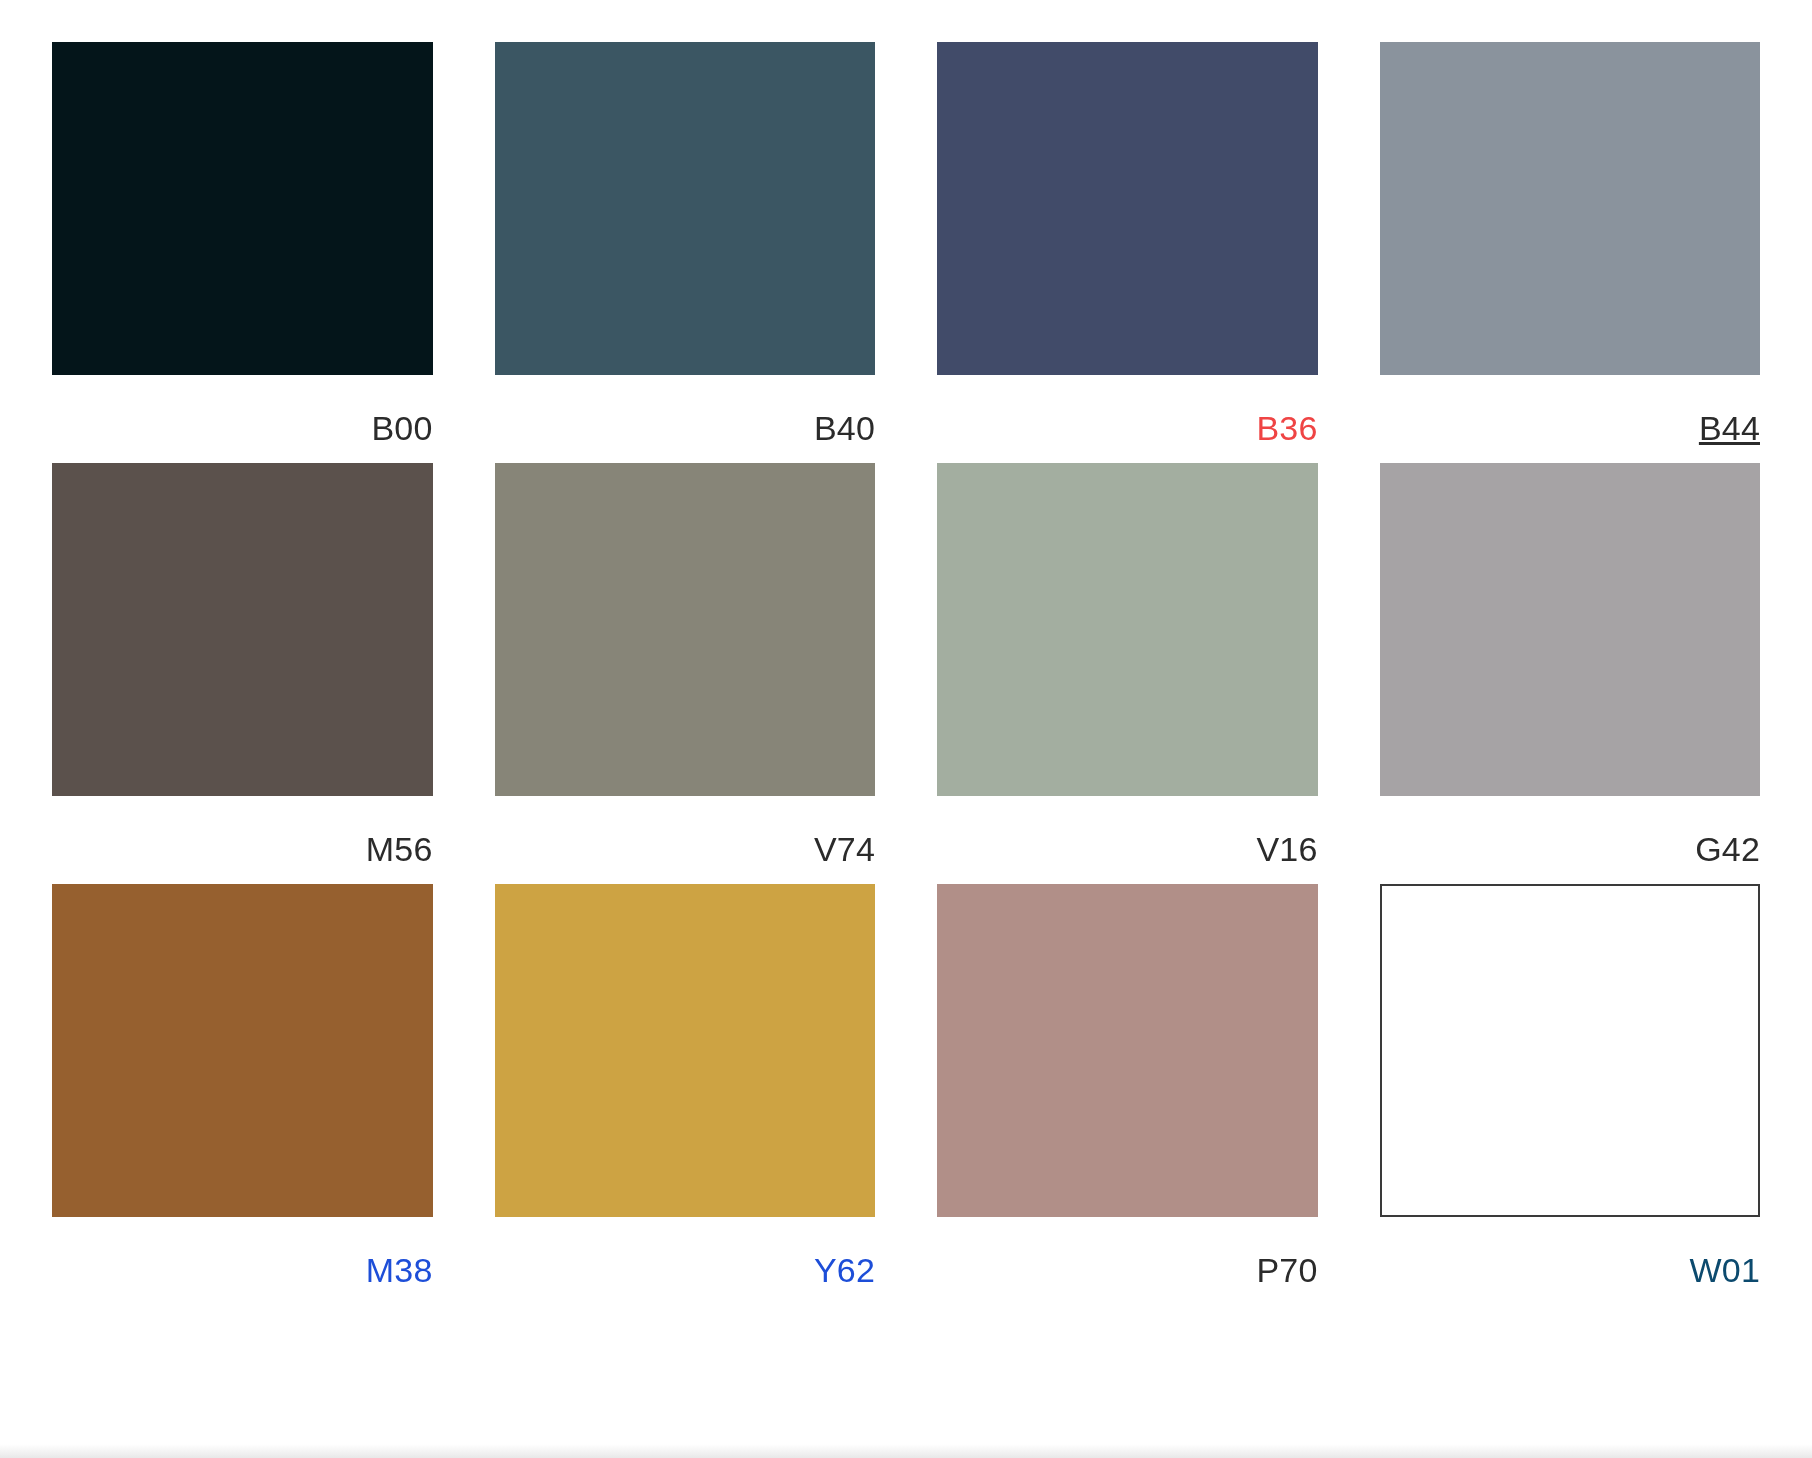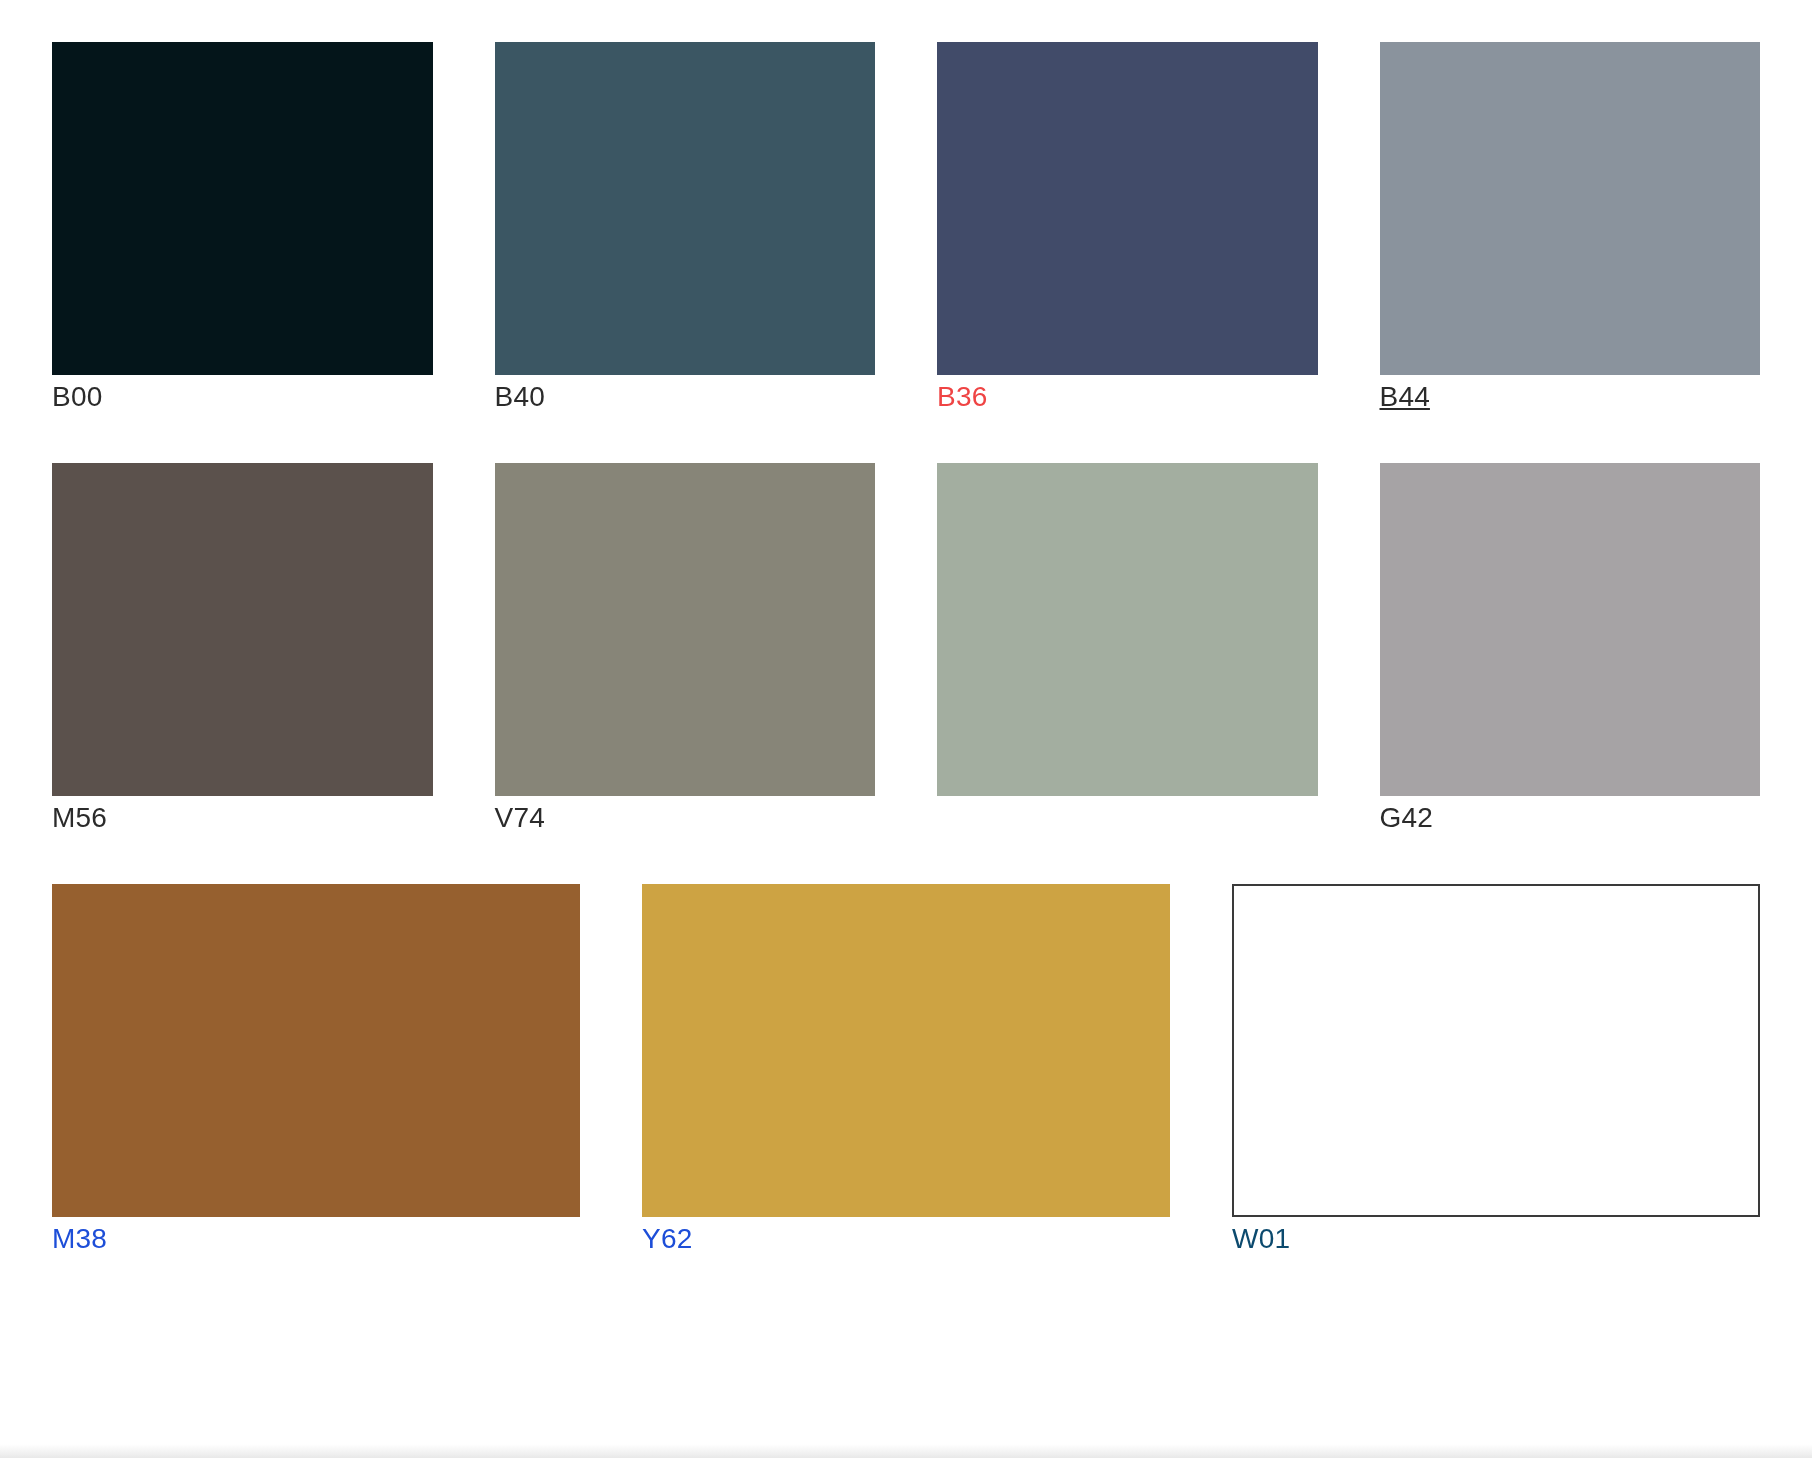--- a/index.html
+++ b/index.html
@@ -53,27 +53,27 @@
     flex: 0 0 333px;
     box-sizing: border-box;
     background: #cccccc;
   }
   .swatch-chip.bordered {
     border: 2px solid #3a3a3a;
   }
 
   .swatch-label {
     display: block;
-    text-align: left;
-    font-size: 28px;
+    text-align: right;
+    font-size: 34px;
     line-height: 1.0;
     color: #2b2b2b;
     font-family: "Liberation Sans", sans-serif;
     letter-spacing: 0.2px;
-    padding-top: 8px;
+    padding-top: 36px;
   }
 
   .sheet-bottom-edge {
     position: absolute;
     left: 0;
     bottom: 0;
     width: 1812px;
     height: 14px;
     background: linear-gradient(to bottom, #ffffff 0%, #f2f2f2 60%, #e8e8e8 100%);
   }
@@ -106,36 +106,41 @@
     <div class="swatch-cell">
       <div class="swatch-chip" style="background-color: rgb(91, 81, 76);"></div>
       <span class="swatch-label" style="color: rgb(43, 43, 43);">M56</span>
     </div>
     <div class="swatch-cell">
       <div class="swatch-chip" style="background-color: rgb(135, 133, 120);"></div>
       <span class="swatch-label" style="color: rgb(43, 43, 43);">V74</span>
     </div>
     <div class="swatch-cell">
       <div class="swatch-chip" style="background-color: rgb(163, 174, 160);"></div>
+      <span class="swatch-label" style="color: rgb(43, 43, 43);">V16</span>
     </div>
     <div class="swatch-cell last-col">
       <div class="swatch-chip" style="background-color: rgb(166, 163, 165);"></div>
       <span class="swatch-label" style="color: rgb(43, 43, 43);">G42</span>
     </div>
   </div>
 
   <div class="swatch-row">
     <div class="swatch-cell">
       <div class="swatch-chip" style="background-color: rgb(150, 96, 47);"></div>
       <span class="swatch-label" style="color: #1d4ed8;">M38</span>
     </div>
     <div class="swatch-cell">
       <div class="swatch-chip" style="background-color: rgb(205, 163, 67);"></div>
       <span class="swatch-label" style="color: #1d4ed8;">Y62</span>
     </div>
+    <div class="swatch-cell">
+      <div class="swatch-chip" style="background-color: rgb(177, 143, 136);"></div>
+      <span class="swatch-label" style="color: rgb(43, 43, 43);">P70</span>
+    </div>
     <div class="swatch-cell last-col">
       <div class="swatch-chip bordered" style="background-color: rgb(255, 255, 255); border-color: rgb(58, 58, 58);"></div>
       <span class="swatch-label" style="color: #0c4a6e;">W01</span>
     </div>
   </div>
 
 </div>
 
 <div class="sheet-bottom-edge"></div>
 

